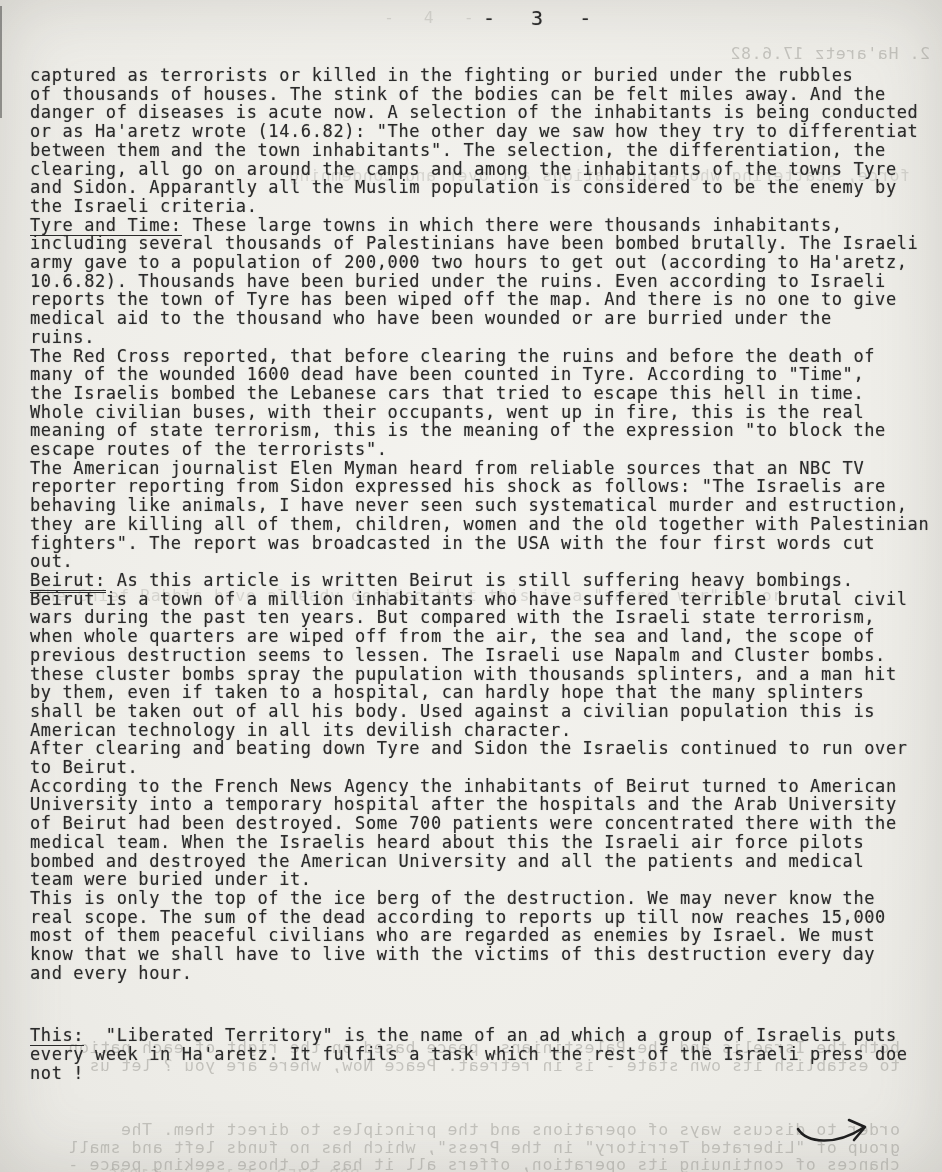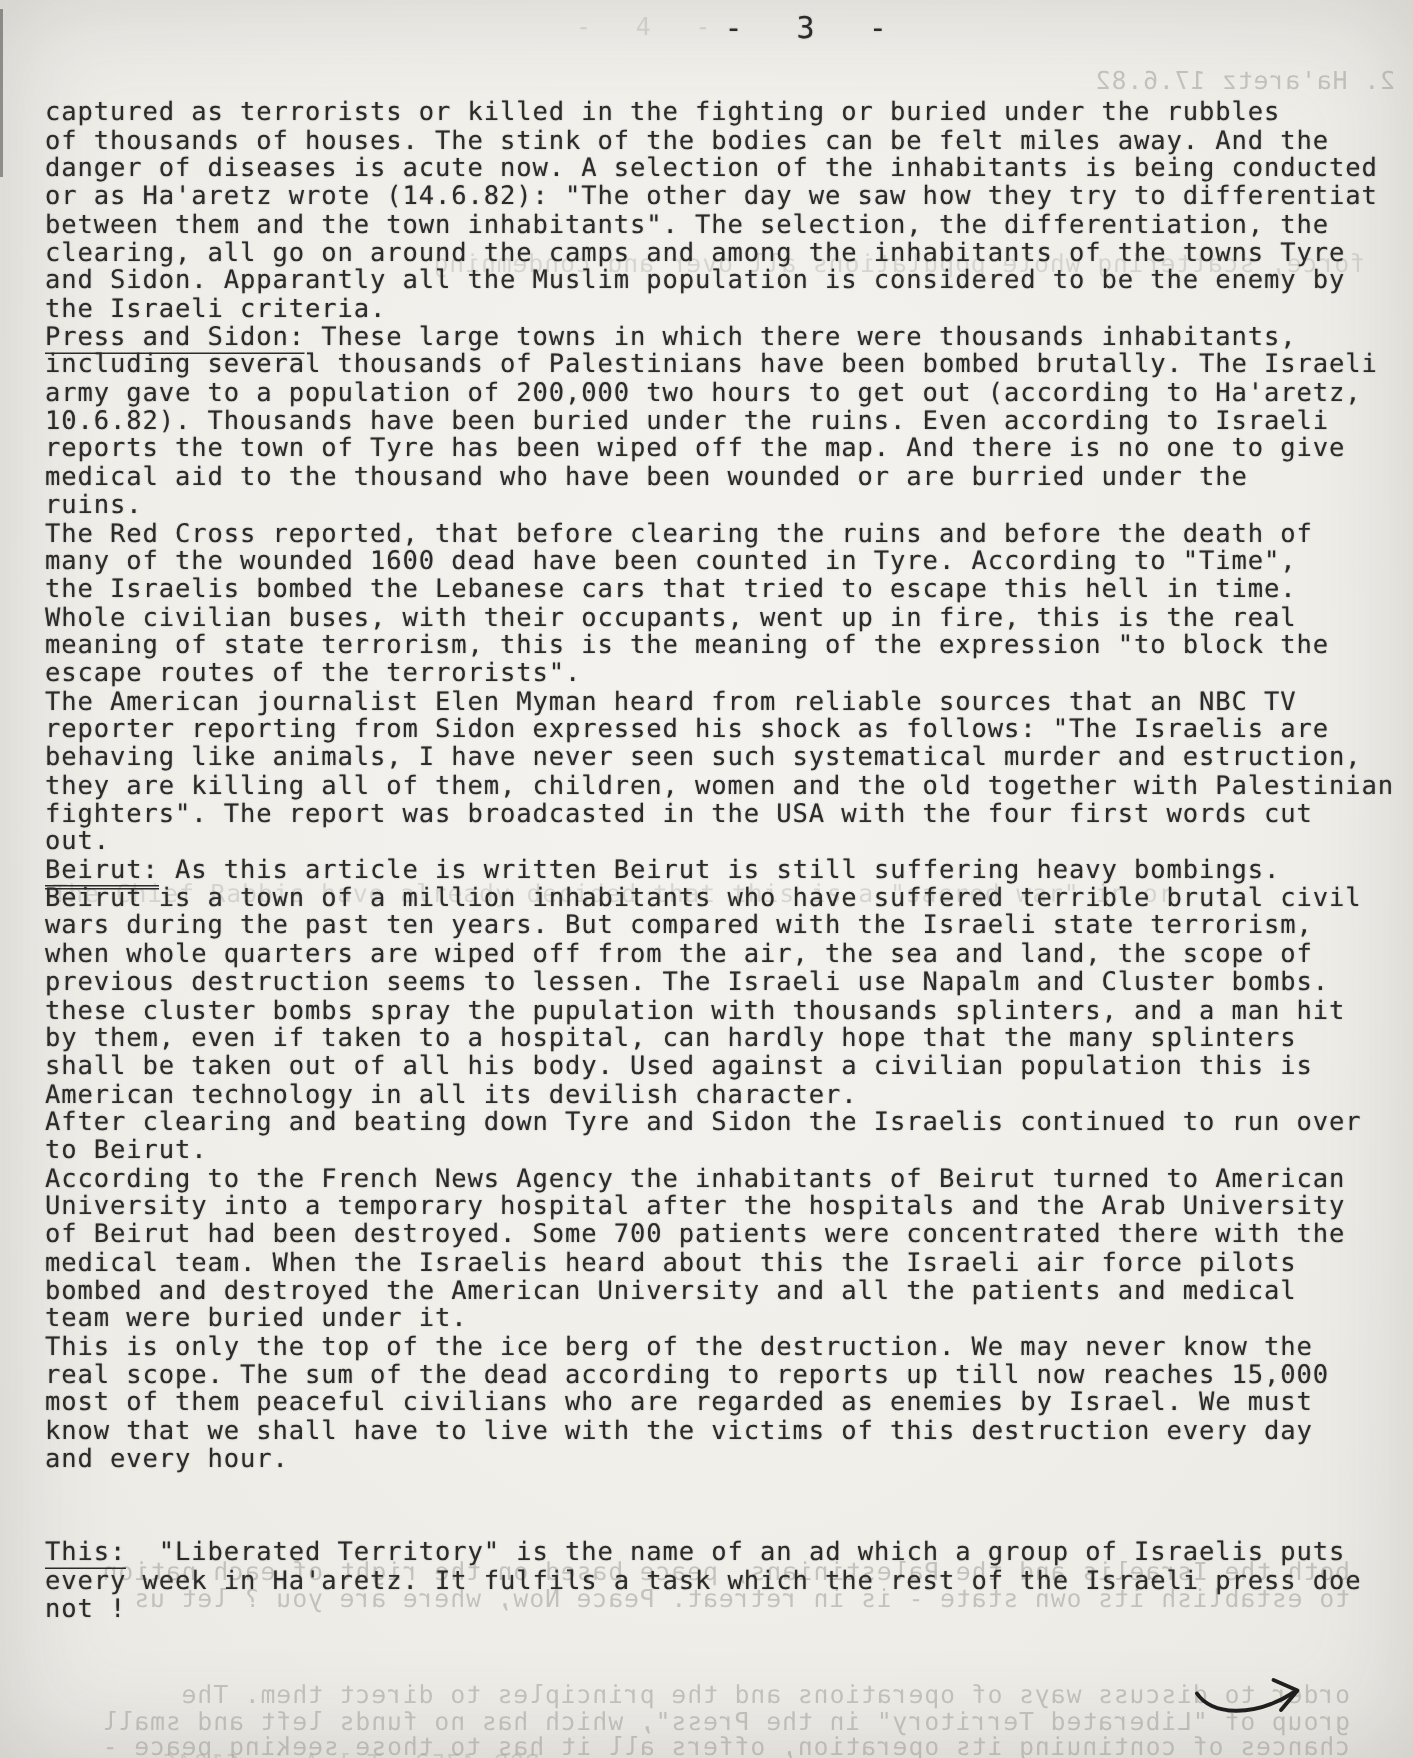--- a/index.html
+++ b/index.html
@@ -62,21 +62,21 @@
 
   <div class="body-text ink">
     <p><span class="h"></span><span>captured as terrorists or killed in the fighting or buried under the rubbles
 of thousands of houses. The stink of the bodies can be felt miles away. And the
 danger of diseases is acute now. A selection of the inhabitants is being conducted
 or as Ha'aretz wrote (14.6.82): "The other day we saw how they try to differentiat
 between them and the town inhabitants". The selection, the differentiation, the
 clearing, all go on around the camps and among the inhabitants of the towns Tyre
 and Sidon. Apparantly all the Muslim population is considered to be the enemy by
 the Israeli criteria.</span></p>
-    <p><span class="h u">Press and Sidon:</span><span> These large towns in which there were thousands inhabitants,
+    <p><span class="h u">Tyre and Time:</span><span> These large towns in which there were thousands inhabitants,
 including several thousands of Palestinians have been bombed brutally. The Israeli
 army gave to a population of 200,000 two hours to get out (according to Ha'aretz,
 10.6.82). Thousands have been buried under the ruins. Even according to Israeli
 reports the town of Tyre has been wiped off the map. And there is no one to give
 medical aid to the thousand who have been wounded or are burried under the
 ruins.</span></p>
     <p><span class="h"></span><span>The Red Cross reported, that before clearing the ruins and before the death of
 many of the wounded 1600 dead have been counted in Tyre. According to "Time",
 the Israelis bombed the Lebanese cars that tried to escape this hell in time.
 Whole civilian buses, with their occupants, went up in fire, this is the real

